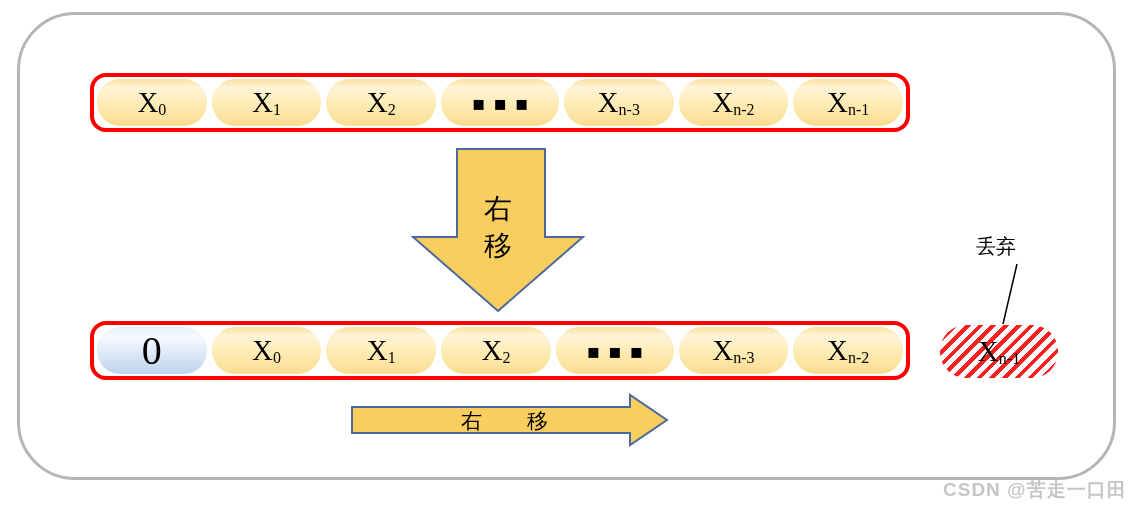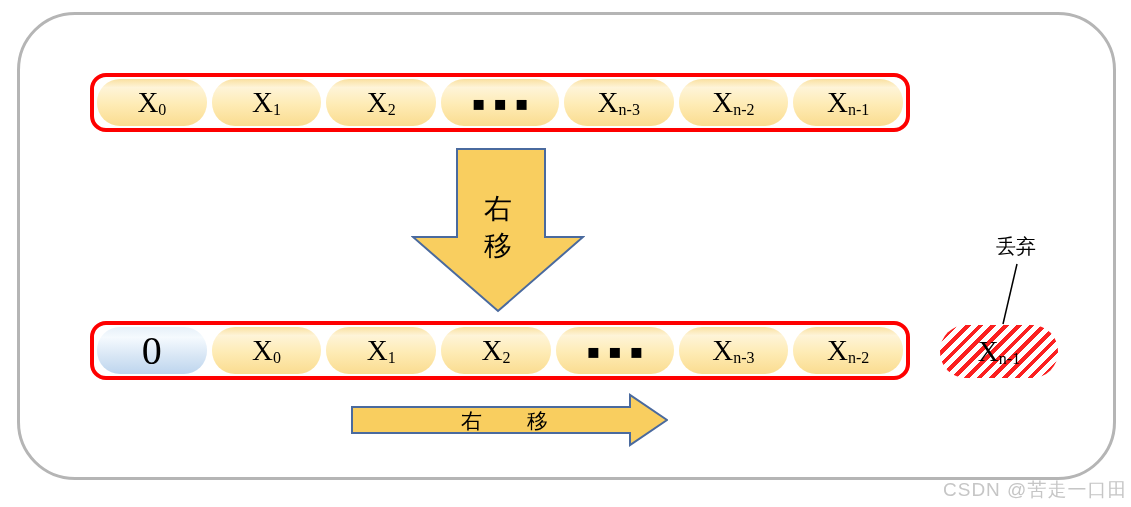--- a/index.html
+++ b/index.html
@@ -37,40 +37,40 @@
     font-size:40px;
   }
   
   .down-arrow-svg { position:absolute; left:411px; top:148px; }
   .down-arrow-label {
     position:absolute; left:411px; top:190px; width:174px; text-align:center;
     font-size:28px; line-height:37px; color:var(--text);
   }
   .down-arrow-label span { display:block; }
   
-  .discard-label { position:absolute; left:976px; top:233px; width:80px; text-align:center; font-size:20px; color:var(--text); }
+  .discard-label { position:absolute; left:976px; top:233px; width:80px; text-align:left; font-size:20px; color:var(--text); }
   .connector-svg { position:absolute; left:998px; top:262px; }
   .discard-cell {
     position:absolute; left:940px; top:325px; width:118px; height:53px; border-radius:26px;
     display:flex; align-items:center; justify-content:center;
     font-family:"Liberation Serif", serif; font-size:29px; color:var(--text); white-space:nowrap;
     background:repeating-linear-gradient(135deg,
       var(--hatch-red) 0px, var(--hatch-red) 4px, #ffffff 4px, #ffffff 9px);
   }
   .discard-cell .sub { font-size:16px; position:relative; top:7px; }
   
   .bottom-arrow-svg { position:absolute; left:351px; top:393px; }
   .bottom-arrow-label {
     position:absolute; left:365px; top:408px; width:279px; height:26px;
     display:flex; align-items:center; justify-content:center; gap:45px;
     font-size:21px; color:var(--text);
   }
   .watermark {
     position:absolute; left:943px; top:477px; font-size:19px;
-    color:var(--watermark); letter-spacing:1px; z-index:5;
+    color:var(--watermark); letter-spacing:1px; z-index:5;font-weight:bold;
   }
 </style>
 </head>
 <body>
 
 <div class="canvas">
 
   <div class="frame"></div>
 
   <div class="register top">

